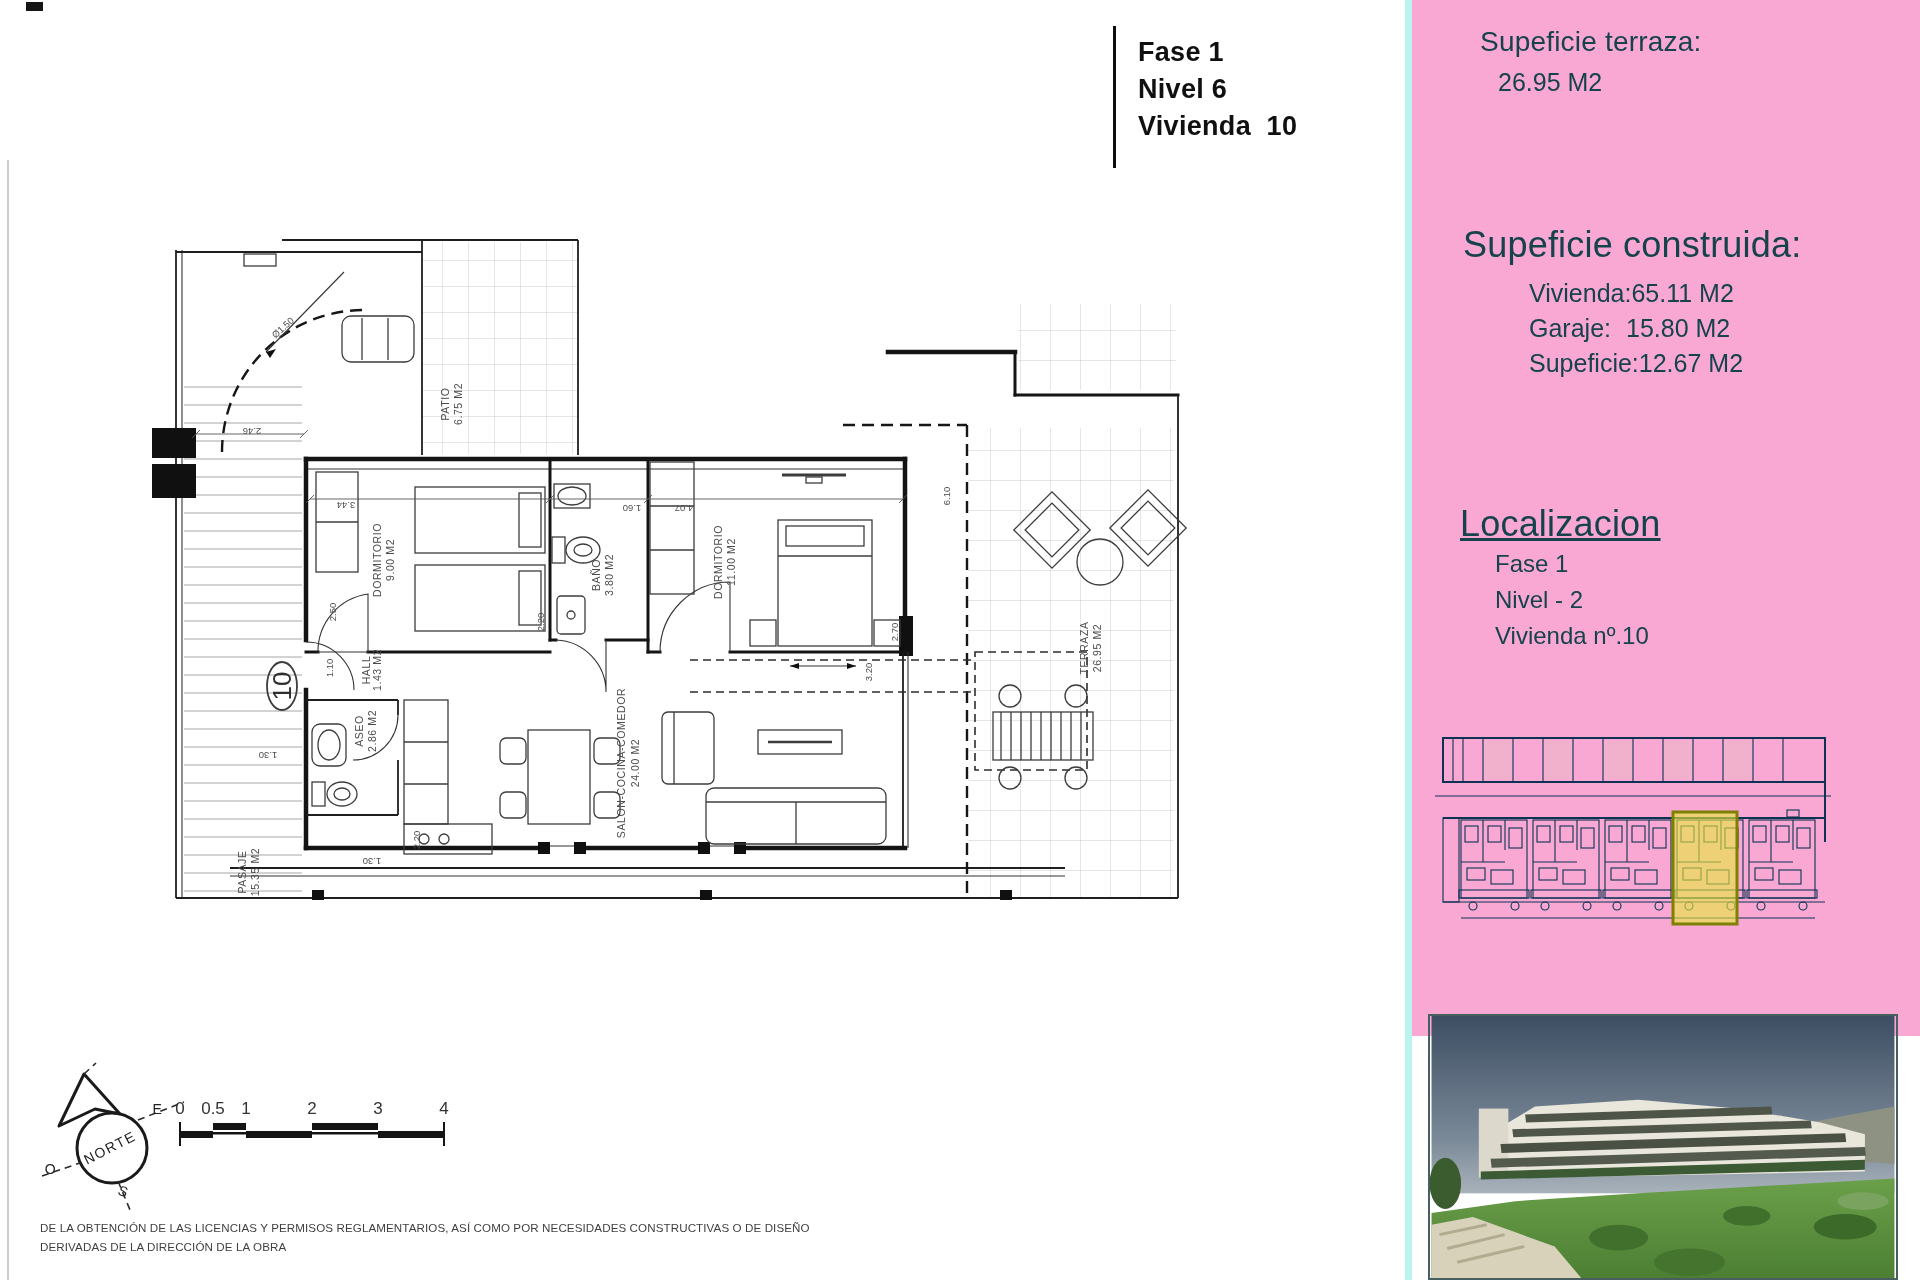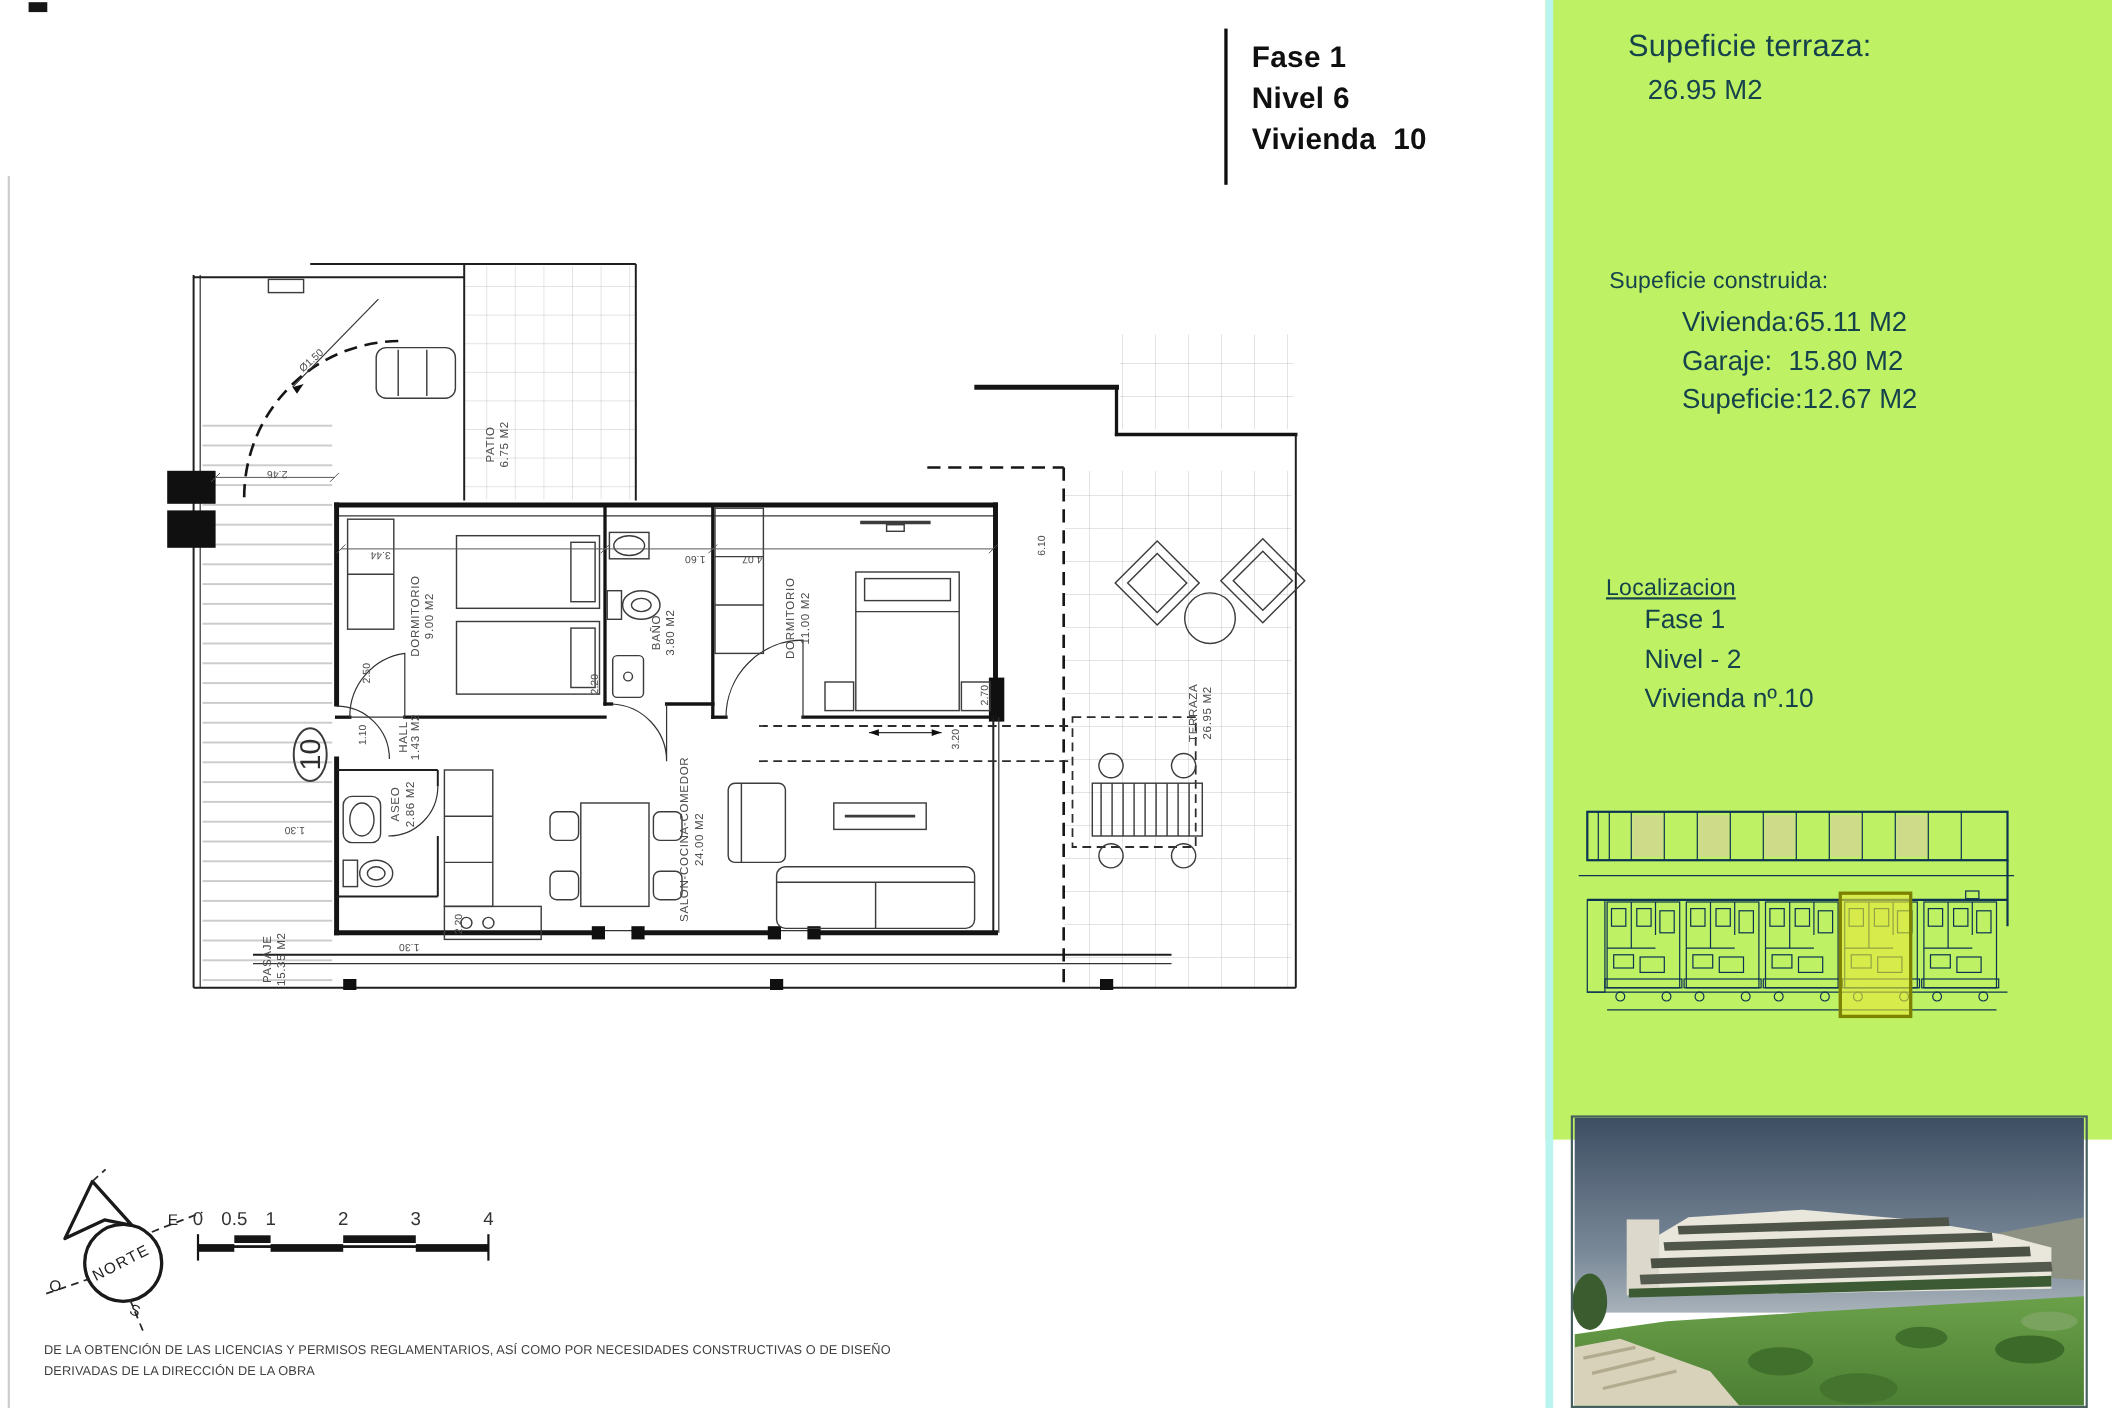--- a/index.html
+++ b/index.html
@@ -15,25 +15,25 @@
   #corner-mark{left:26px;top:2px;width:17px;height:9px;background:#161616;}
 
   
   #title-block{
     left:1113px;top:26px;height:134px;border-left:3px solid #0d0d0d;
     padding:8px 0 0 22px;color:#101010;font-weight:bold;
     font-size:27px;line-height:37px;letter-spacing:.3px;
   }
 
   
-  #sidebar{left:1405px;top:0;width:515px;height:1036px;background:#bef264;}
+  #sidebar{left:1405px;top:0;width:515px;height:1036px;background:#f9a8d4;}
   #sidebar .lite{left:0;top:0;width:7px;height:1280px;background:#b9f4ee;}
   #sidebar,.side-txt{color:#16424c;}
   .side-h1{font-size:28px;letter-spacing:.2px;}
-  .side-h2{font-size:21px;letter-spacing:.2px;margin-top:20px;}
+  .side-h2{font-size:36px;letter-spacing:.2px;}
   .side-val{font-size:25px;}
   #terrace-head{left:75px;top:26px;}
   #terrace-val{left:93px;top:68px;}
   #built-head{left:58px;top:224px;}
   #built-items{left:92px;top:276px;font-size:25px;line-height:35px;margin-left:32px;}
   .built-row{display:flex;}
   .built-row .bl{min-width:97px;display:inline-block;}
   #loc-head{left:55px;top:503px;text-decoration:underline;}
   #loc-lines{left:90px;top:546px;font-size:24px;line-height:36px;}
 

